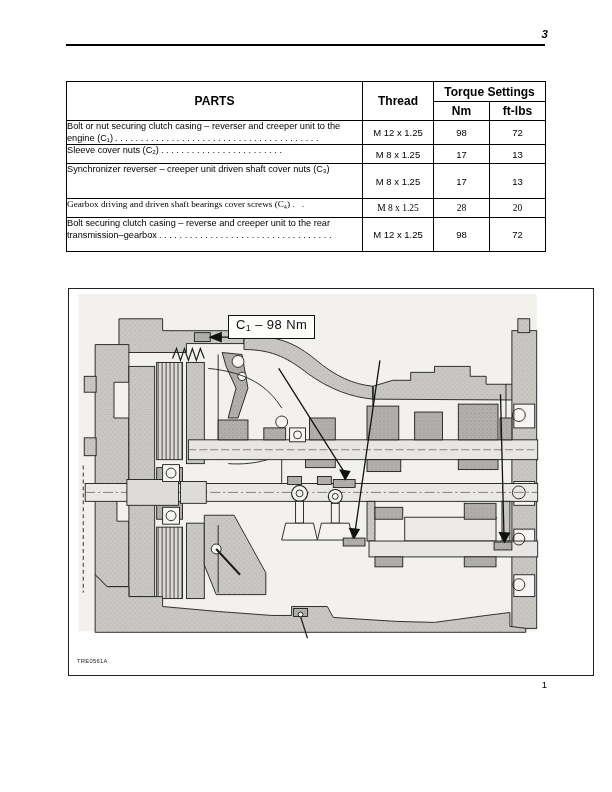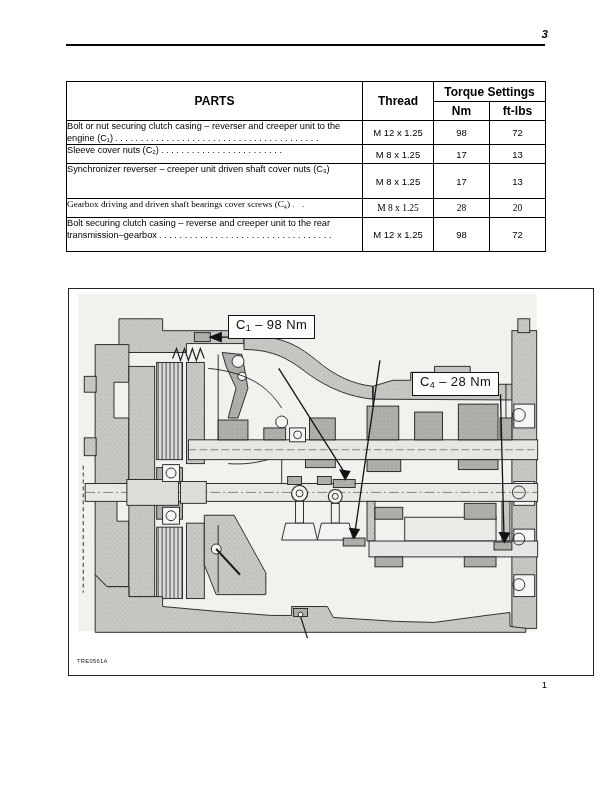--- a/index.html
+++ b/index.html
@@ -252,19 +252,18 @@
         <line x1="211" y1="80" x2="278" y2="186"></line>
         <polygon points="278,192 273,182.5 282.5,184"></polygon>
         <line x1="313" y1="72" x2="288" y2="244"></line>
         <polygon points="287,251 282.5,241.5 292,242.5"></polygon>
         <line x1="434.5" y1="106" x2="438" y2="248"></line>
         <polygon points="438.5,255 433.5,245.5 443.5,246"></polygon>
       </g>
     </svg>
 
     <div class="callout co1"><span>C</span><span class="sub">1</span><span> – 98 Nm</span></div>
-    <div class="callout co4"><span>C</span><span class="sub">4</span><span> – 28 Nm</span></div>
 
     <div class="fig-code">TRE0561A</div>
   </div>
 
   <div class="page-num">1</div>
 </div>
 
 </body></html>

